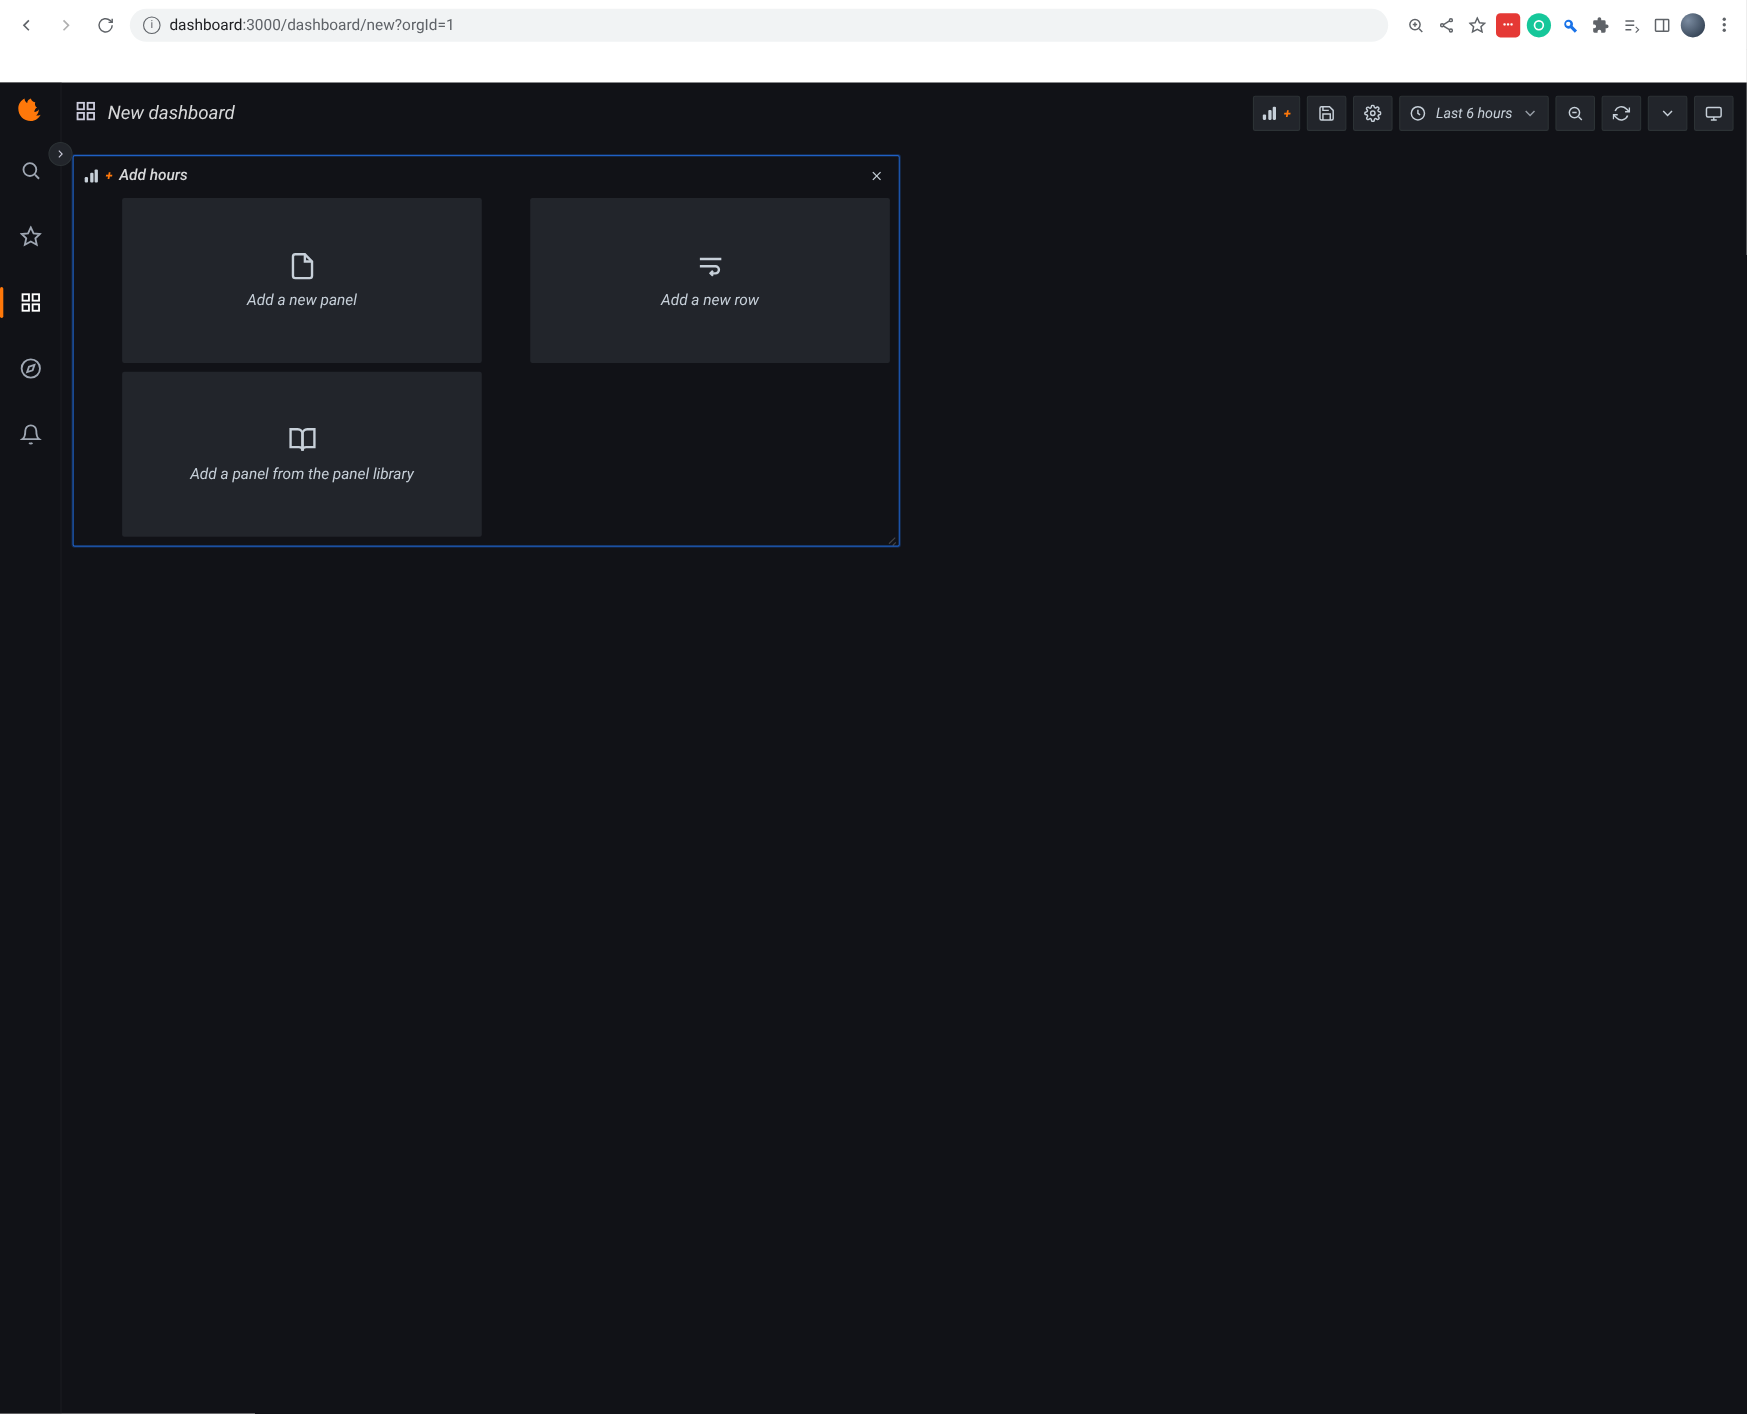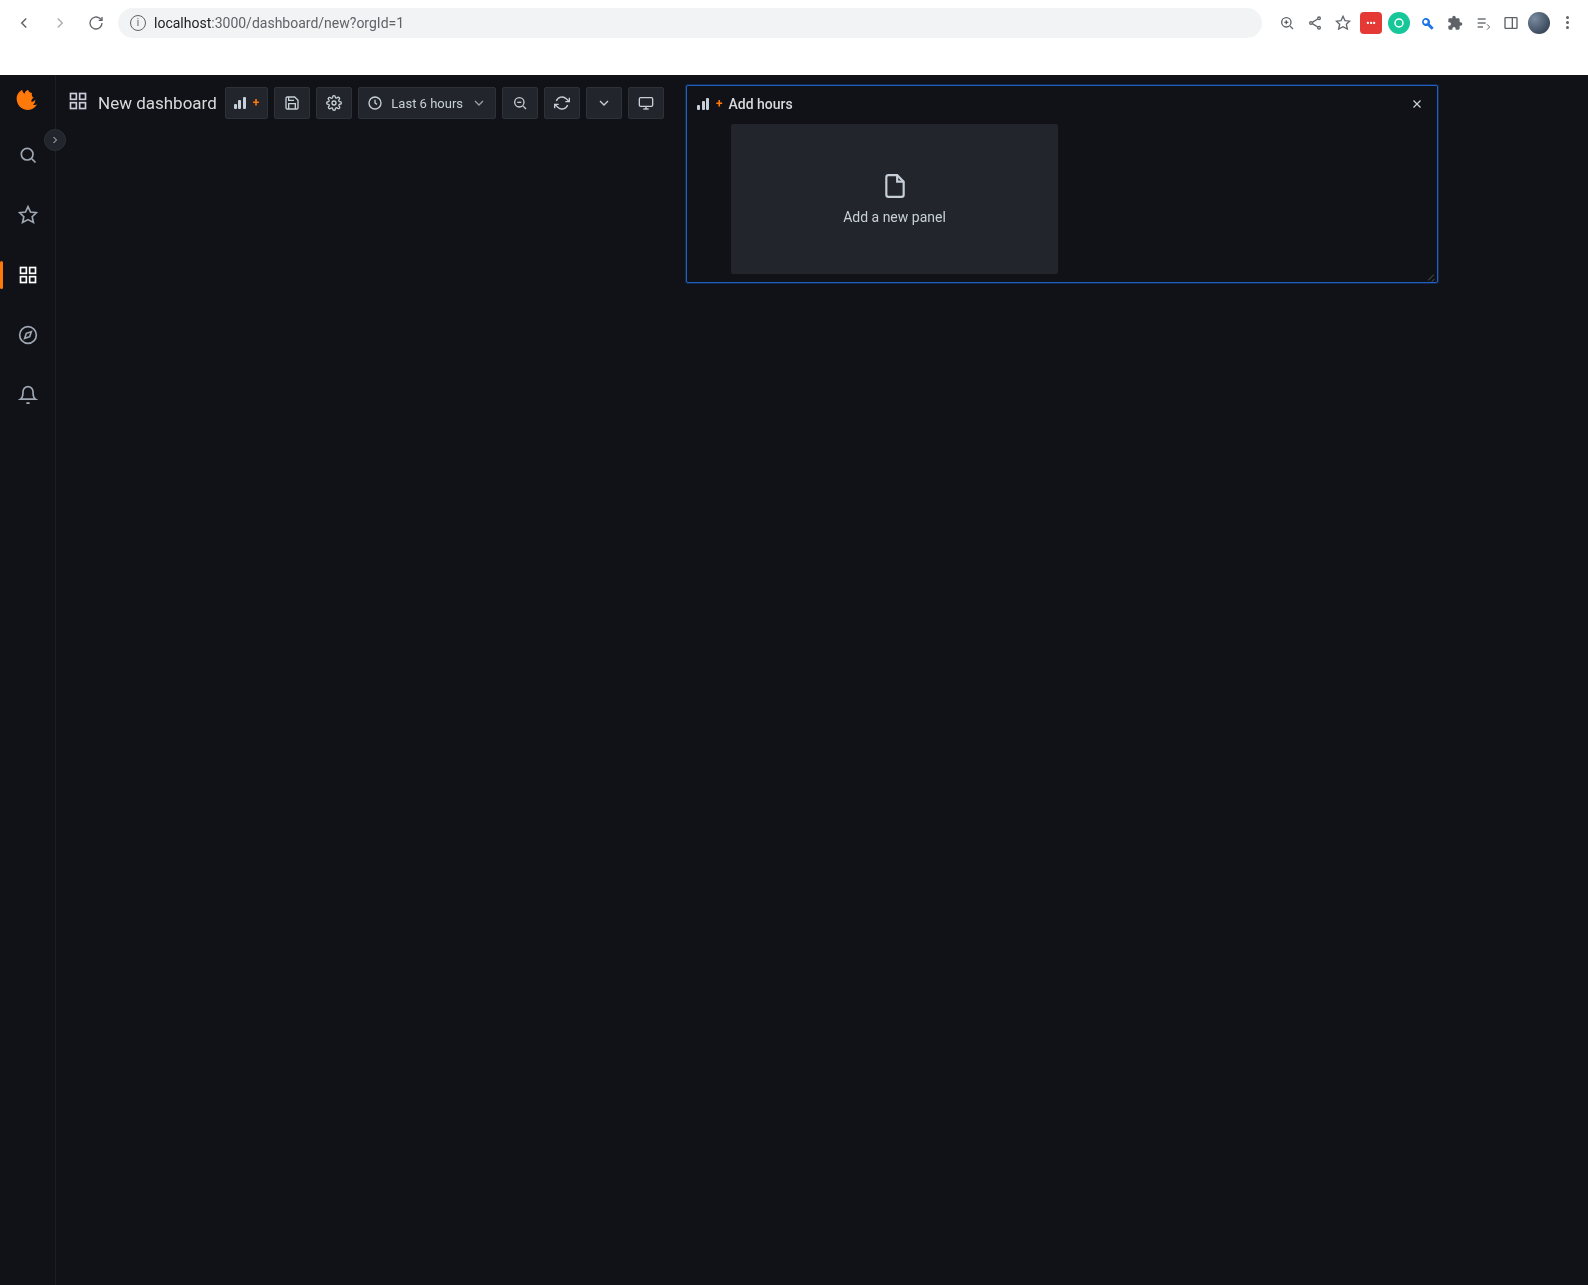--- a/index.html
+++ b/index.html
@@ -118,21 +118,22 @@
     width: 3px;
     background: #ff780a;
     border-radius: 2px;
   }
   .nav-item svg { width: 20px; height: 20px; }
 
   
   .main {
     flex: 1;
     display: flex;
-    flex-direction: row;
+    flex-direction: column;
+    font-style: italic;
   }
 
   
   .toolbar {
     height: 56px;
     display: flex;
     align-items: center;
     padding: 0 12px;
     gap: 8px;
   }
@@ -248,21 +249,21 @@
   </div>
   <div class="chrome-btn">
     <svg viewBox="0 0 24 24" width="16" height="16" fill="none" stroke="currentColor" stroke-width="2">
         <path d="M21 12a9 9 0 1 1-3-6.7L21 8"></path>
         <polyline points="21 3 21 8 16 8"></polyline>
       </svg>
   </div>
   <div class="address-bar">
     <span class="info-icon">i</span>
     <span>
-      <span class="url-host">localhost</span><span class="url-path">:3000/dashboard/new?orgId=1</span>
+      <span class="url-host">dashboard</span><span class="url-path">:3000/dashboard/new?orgId=1</span>
     </span>
   </div>
   <div class="chrome-right">
     <span class="ext-icon">
       <svg viewBox="0 0 24 24" width="16" height="16" fill="none" stroke="currentColor" stroke-width="2">
           <circle cx="11" cy="11" r="7"></circle>
           <line x1="11" y1="8" x2="11" y2="14"></line>
           <line x1="8" y1="11" x2="14" y2="11"></line>
           <line x1="21" y1="21" x2="16.65" y2="16.65"></line>
         </svg>
@@ -465,20 +466,35 @@
           </div>
         </div>
         <div class="panel-grid">
           <div class="card">
             <svg viewBox="0 0 24 24" fill="none" stroke="currentColor" stroke-width="2">
                 <path d="M14 2H6a2 2 0 0 0-2 2v16a2 2 0 0 0 2 2h12a2 2 0 0 0 2-2V8z"></path>
                 <polyline points="14 2 14 8 20 8"></polyline>
               </svg>
             <span>Add a new panel</span>
           </div>
+          <div class="card">
+            <svg viewBox="0 0 24 24" fill="none" stroke="currentColor" stroke-width="2">
+                <line x1="3" y1="6" x2="21" y2="6"></line>
+                <path d="M3 12h13a3 3 0 0 1 0 6h-4"></path>
+                <polyline points="14 16 12 18 14 20"></polyline>
+              </svg>
+            <span>Add a new row</span>
+          </div>
+          <div class="card">
+            <svg viewBox="0 0 24 24" fill="none" stroke="currentColor" stroke-width="2">
+                <path d="M2 3h6a4 4 0 0 1 4 4v14a3 3 0 0 0-3-3H2z"></path>
+                <path d="M22 3h-6a4 4 0 0 0-4 4v14a3 3 0 0 1 3-3h7z"></path>
+              </svg>
+            <span>Add a panel from the panel library</span>
+          </div>
           <div></div>
           <div class="resize-handle"></div>
         </div>
       </div>
     </div>
 
   </div>
 </div>
 
 </body></html>

